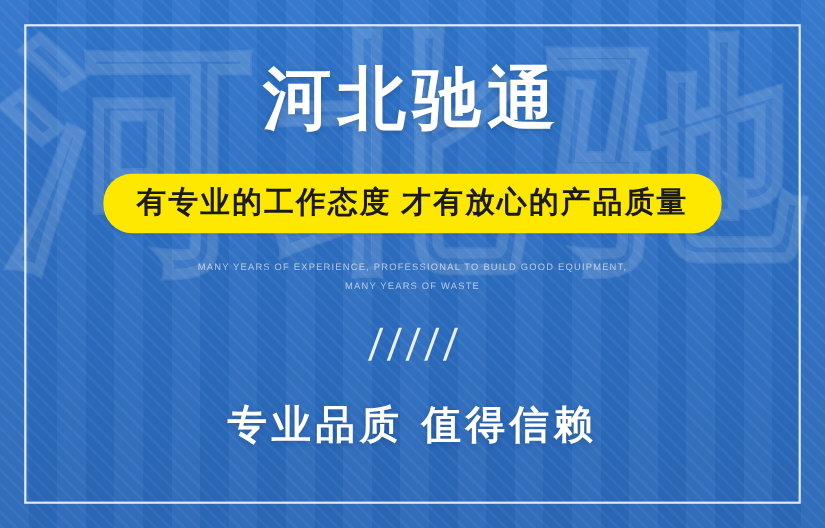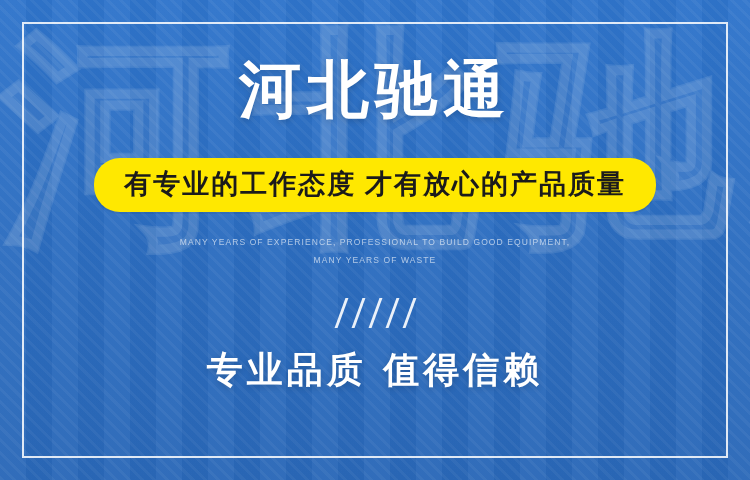--- a/index.html
+++ b/index.html
@@ -116,21 +116,21 @@
     height: 34px;
     align-items: center;
   }
   .slash {
     width: 3px;
     height: 30px;
     background: rgba(255,255,255,0.9);
     transform: skewX(-20deg);
   }
   .slogan {
-    margin-top: 16px;
+    margin-top: 32px;
     font-family: "DejaVu Sans", sans-serif;
     font-size: 36px;
     font-weight: bold;
     color: #ffffff;
     letter-spacing: 4px;
     text-shadow: 0 2px 6px rgba(0,0,0,0.18);
   }
 </style>
 </head>
 <body>

